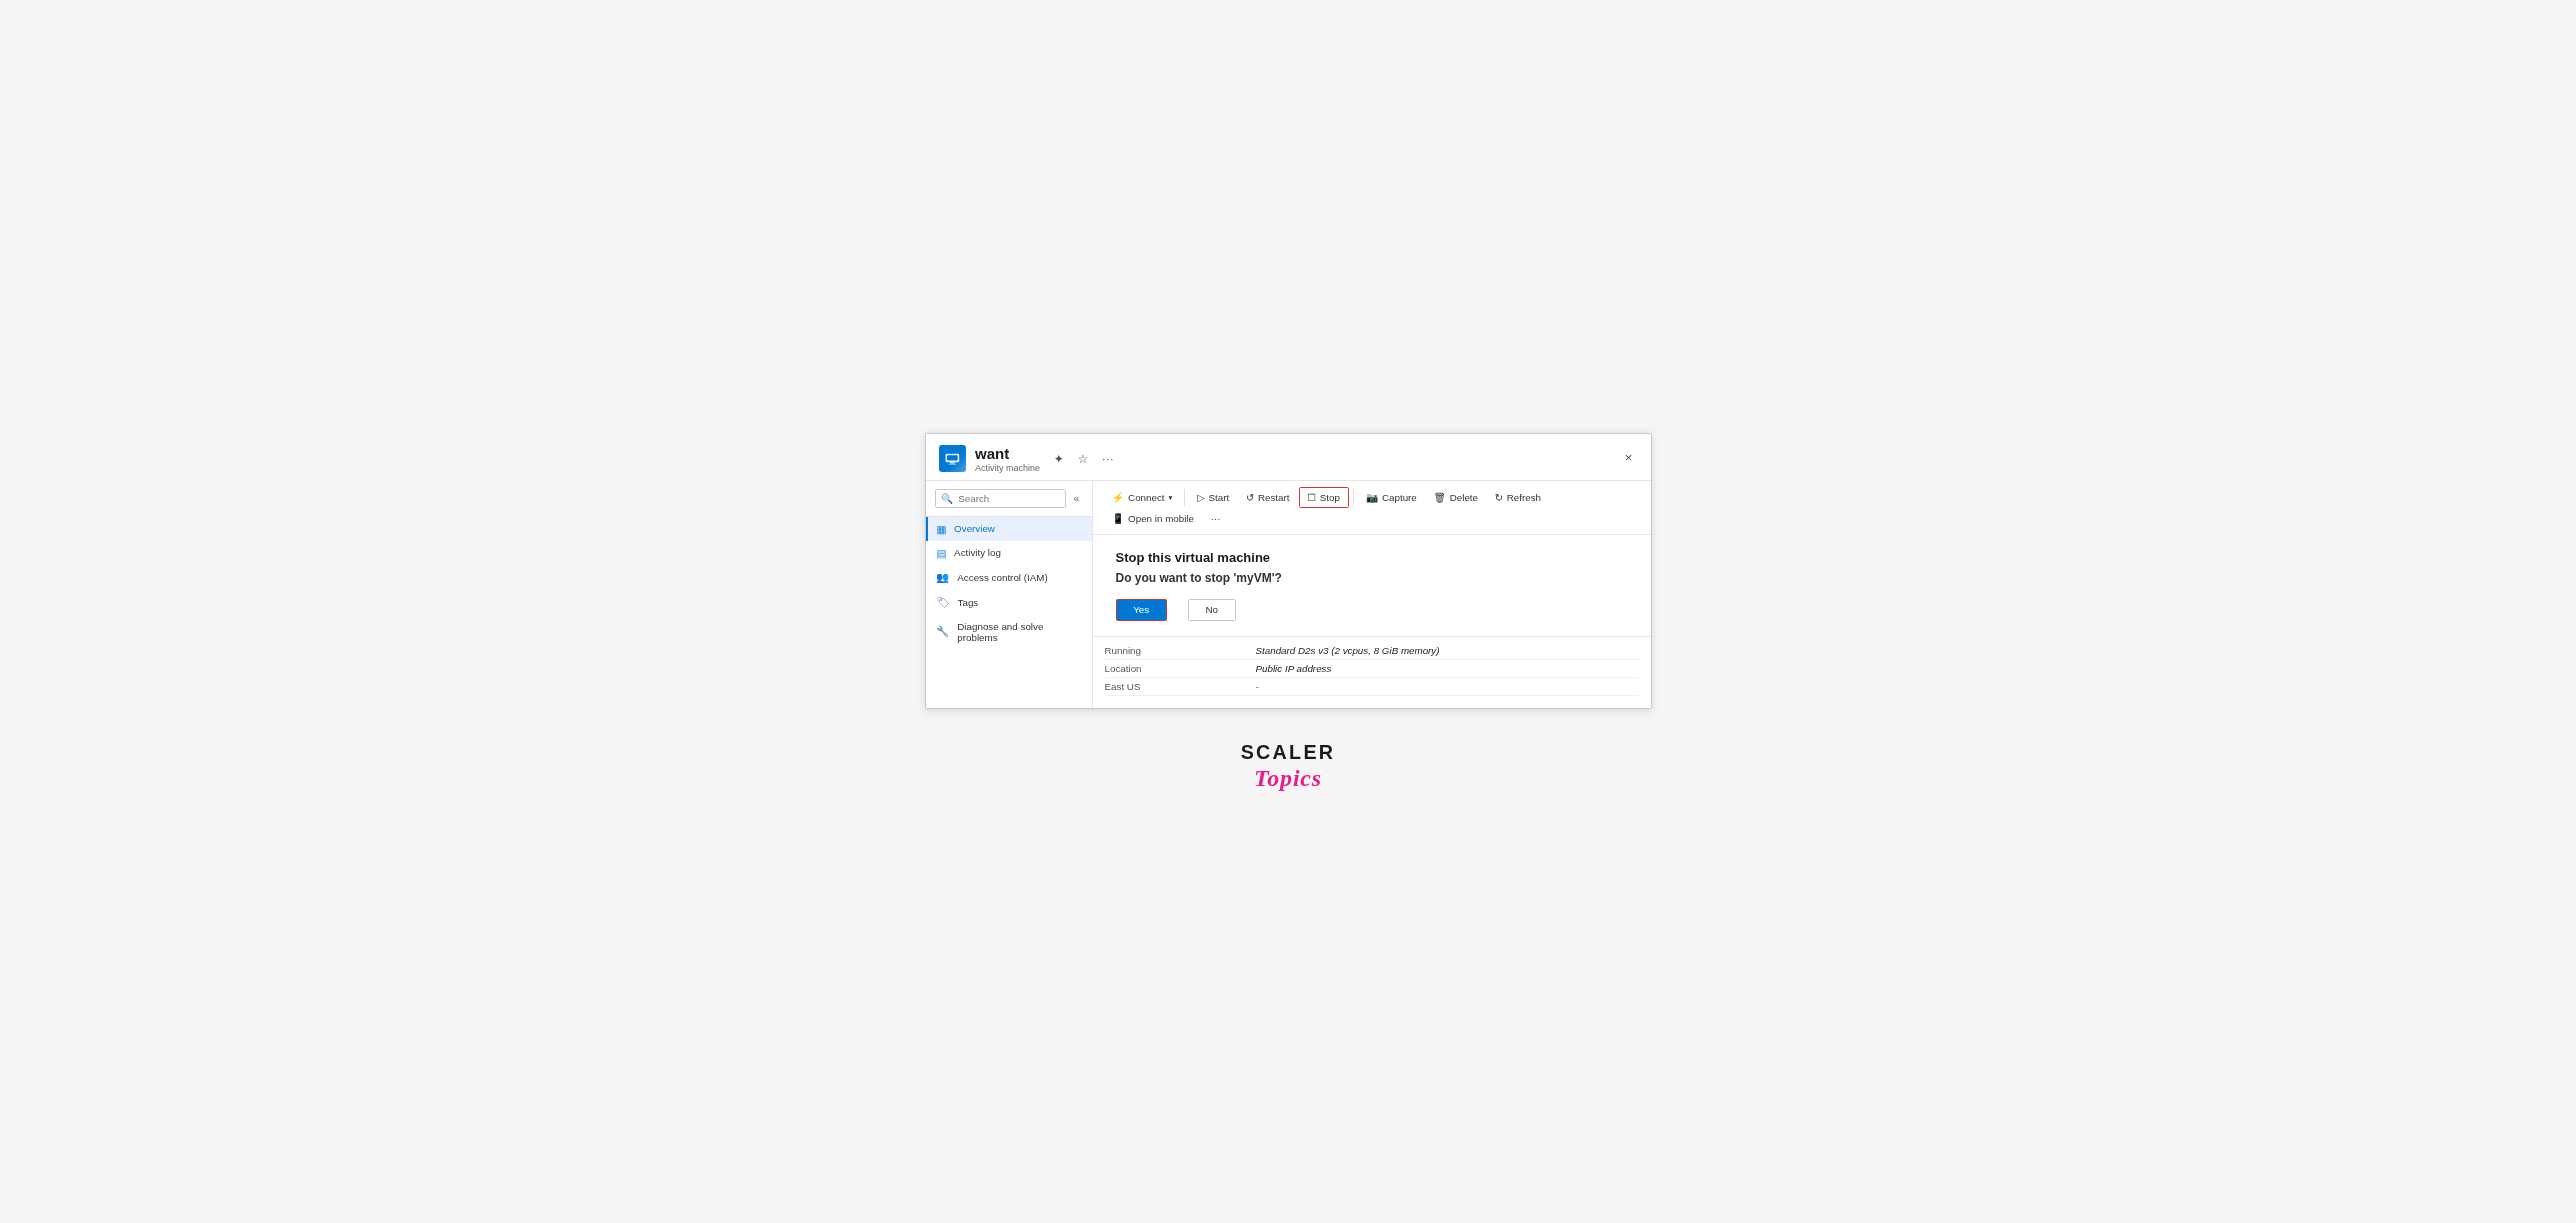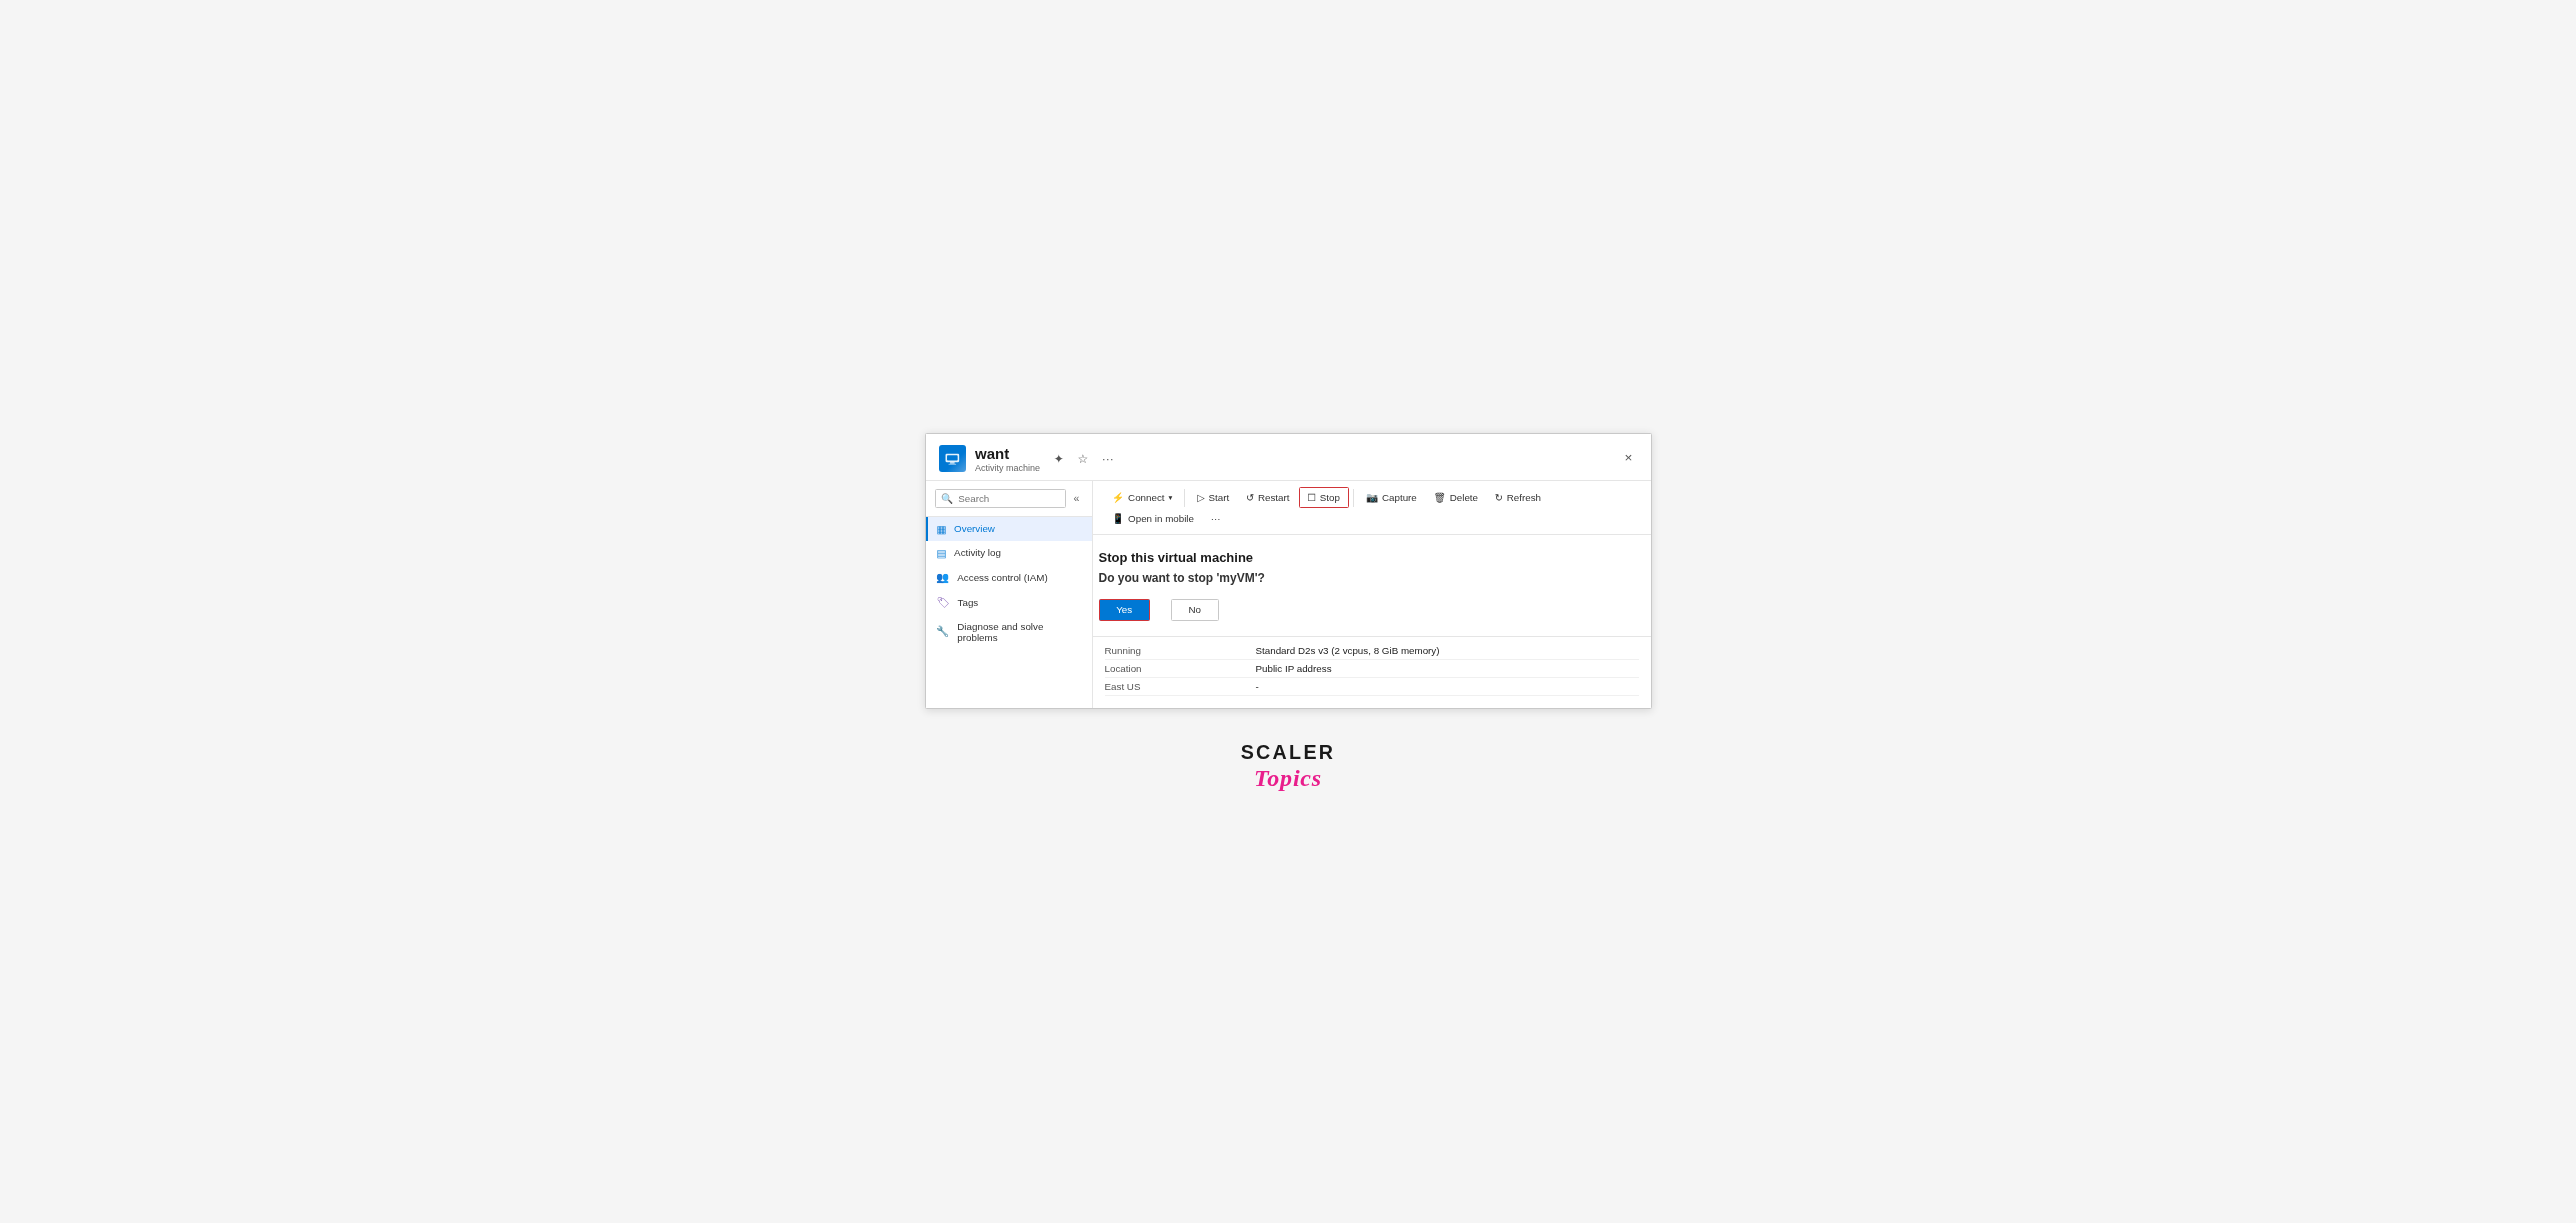--- a/index.html
+++ b/index.html
@@ -196,21 +196,21 @@
       position: relative;
       background: #fff;
     }
     .stop-dialog {
       position: absolute;
       top: 0;
       left: 0;
       right: 0;
       background: #fff;
       border-bottom: 0.8px solid #e5e5e5;
-      padding: 15px 18px 15px 6px;
+      padding: 15px 18px 15px 23px;
       z-index: 10;
     }
     .dialog-title {
       font-size: 13px;
       font-weight: 600;
       color: #1a1a1a;
       margin-bottom: 6px;
     }
     .dialog-message {
       font-size: 12px;
@@ -253,20 +253,21 @@
       padding: 3px 0;
       border-bottom: 0.8px solid #f0f0f0;
     }
     .info-label {
       color: #555;
       width: 151px;
       flex-shrink: 0;
     }
     .info-value {
       color: #1a1a1a;
+      font-style: italic;
     }
 
     
     .branding {
       margin-top: 32px;
       display: flex;
       flex-direction: column;
       align-items: center;
       gap: 1.5px;
     }

